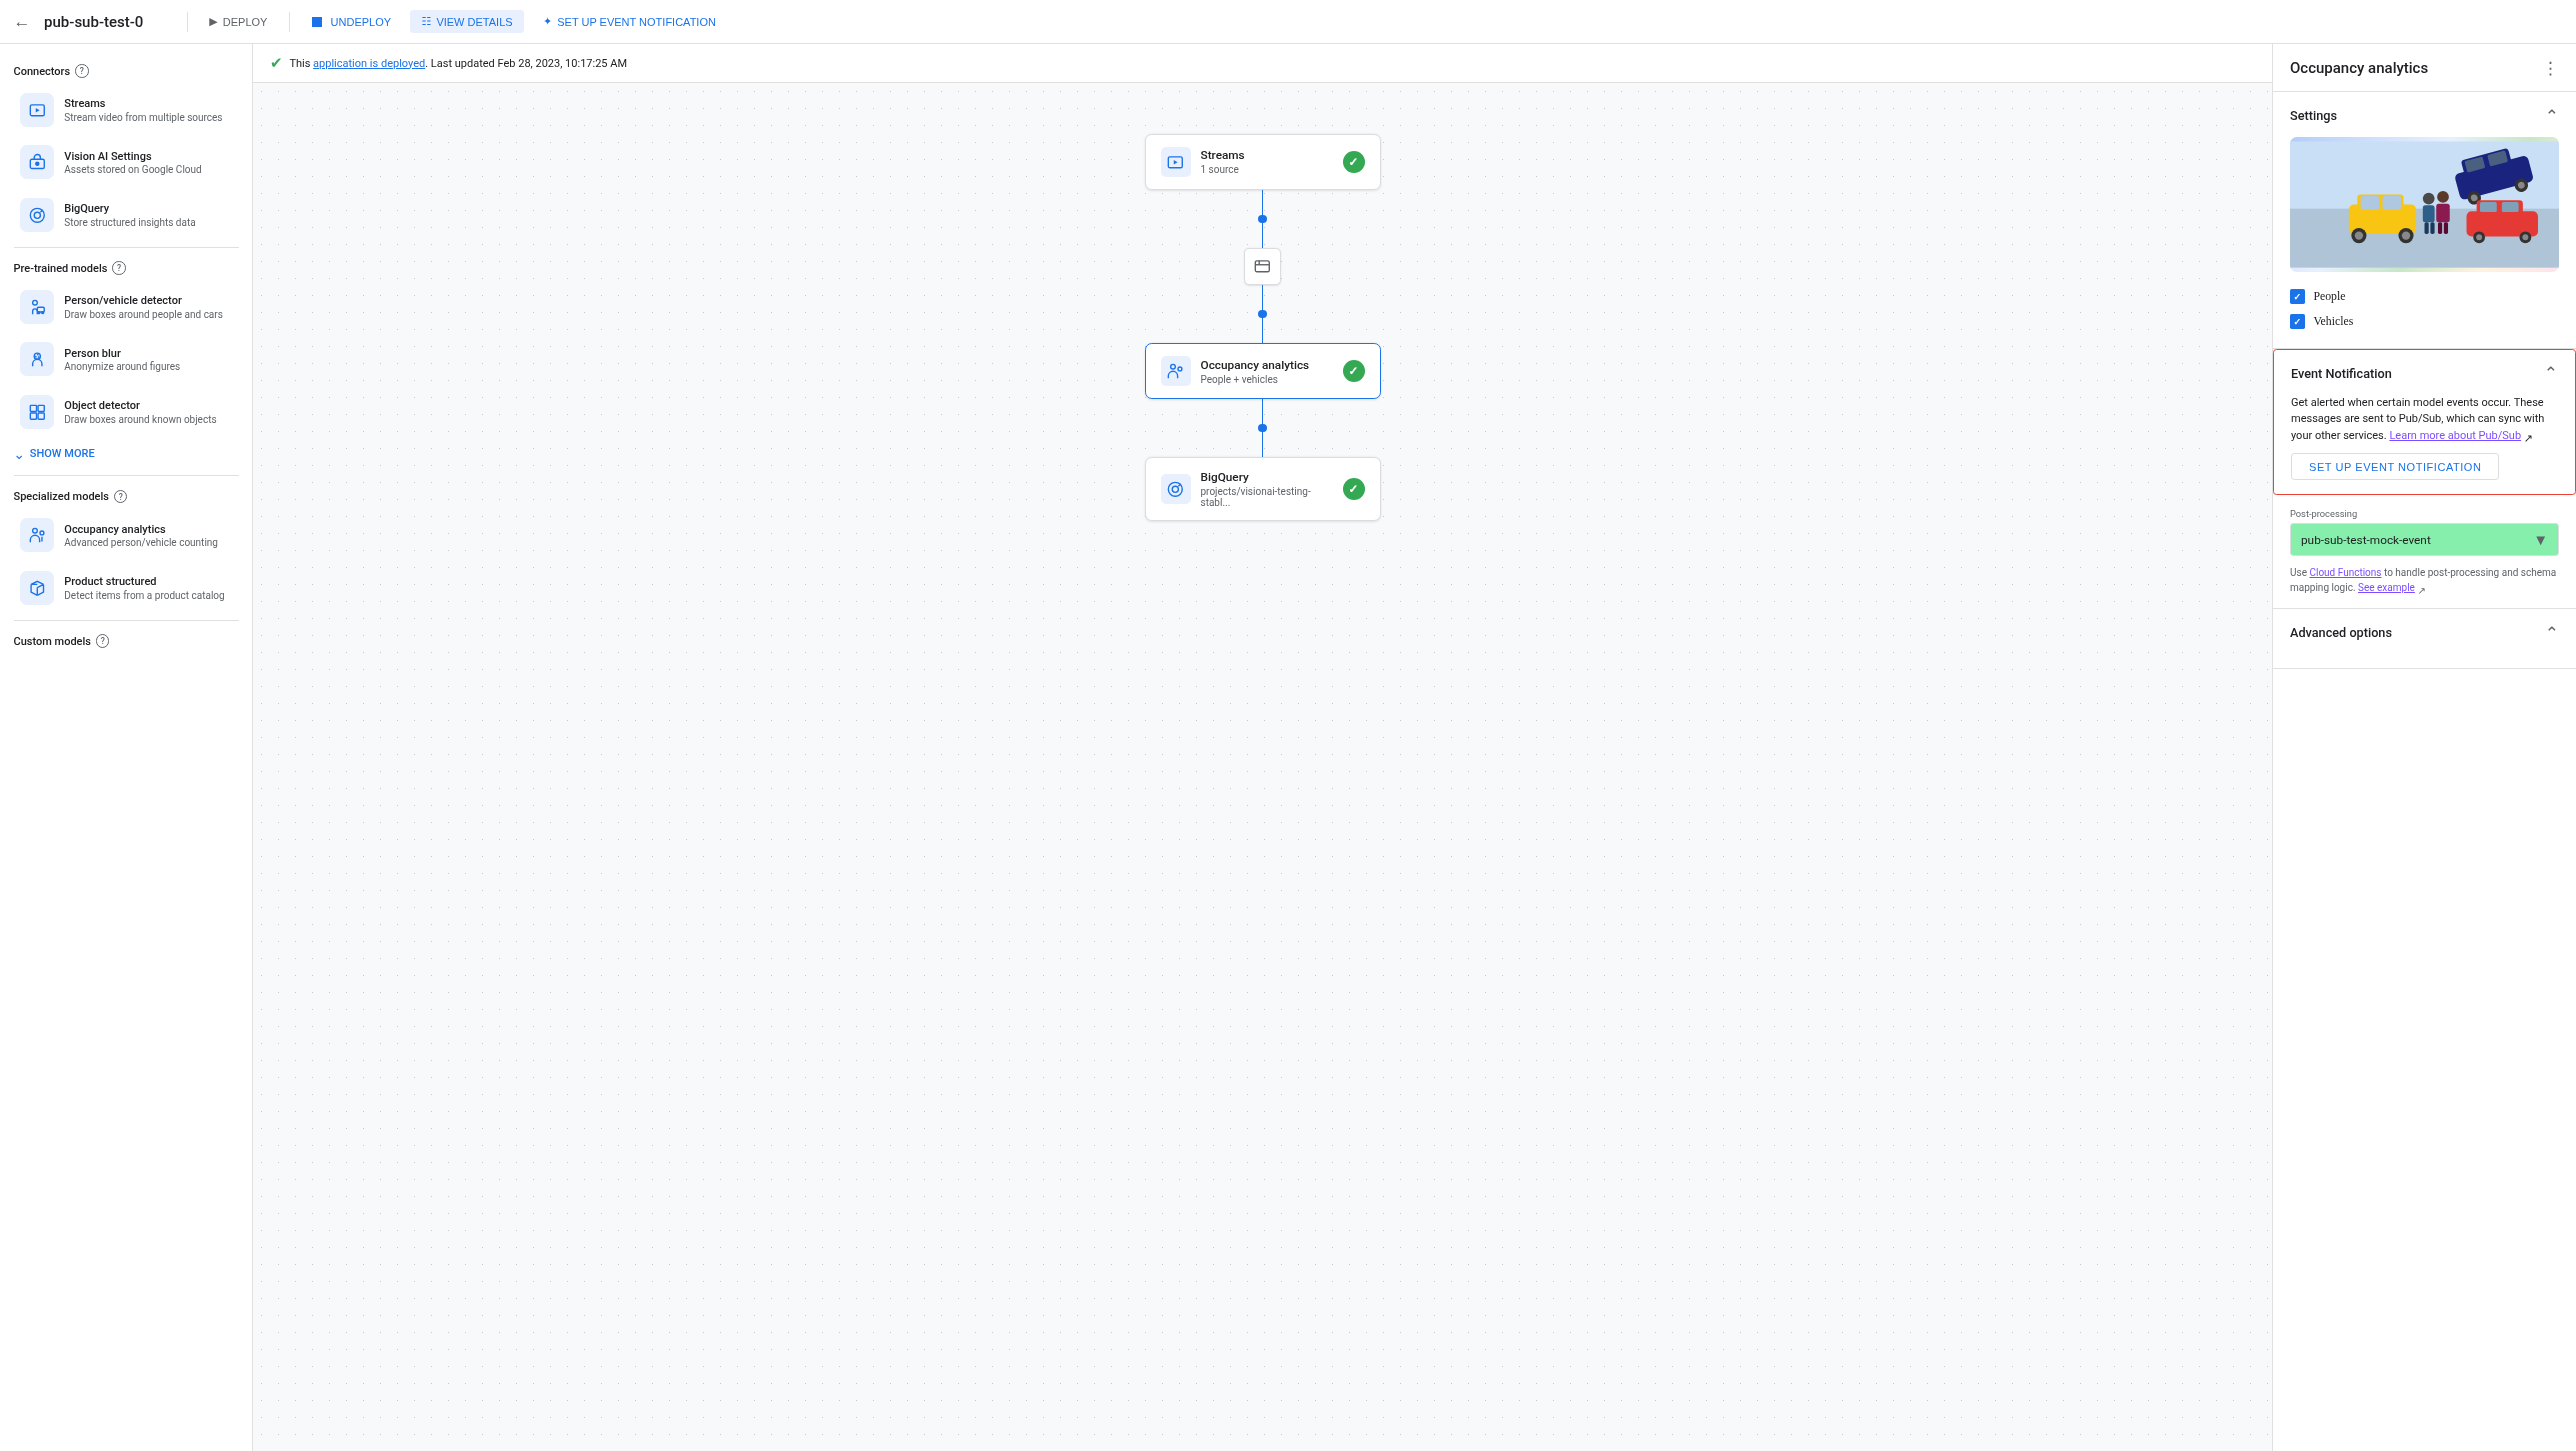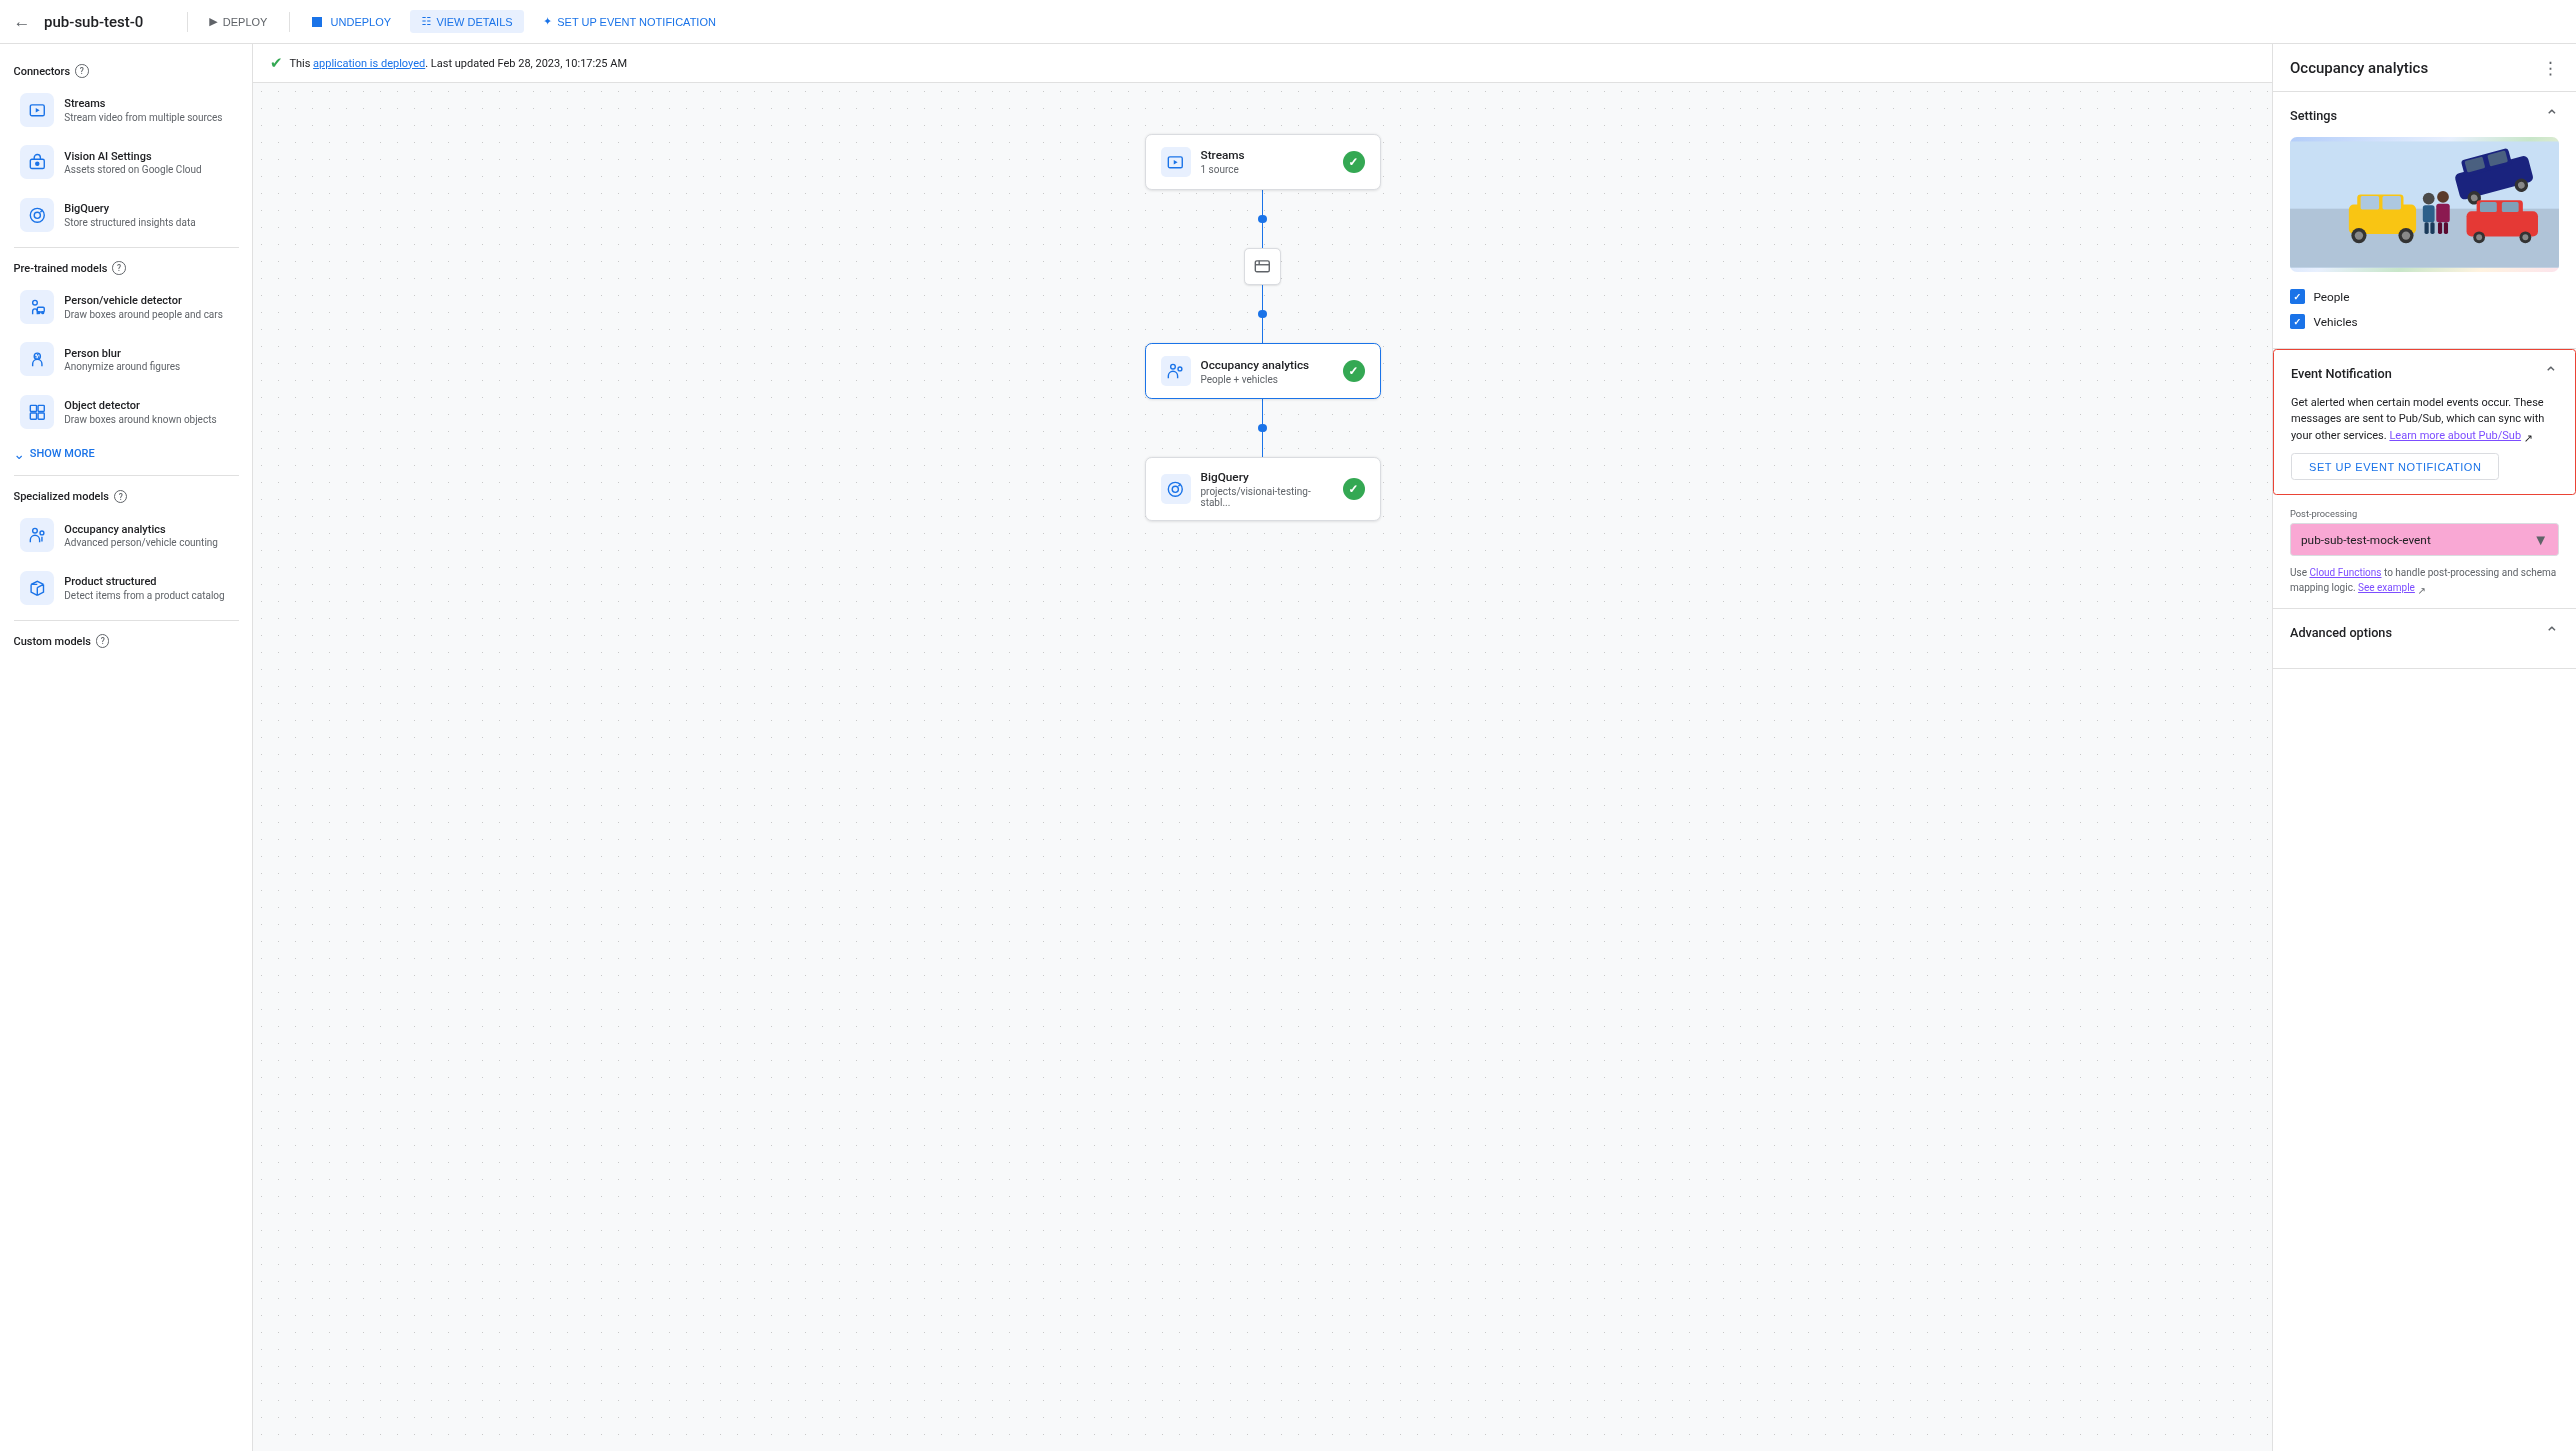--- a/index.html
+++ b/index.html
@@ -64,38 +64,38 @@
     .panel-section-header { display: flex; align-items: center; justify-content: space-between; margin-bottom: 11.8px; }
     .panel-section-title { font-size: 12.7px; font-weight: 500; color: #202124; }
     .panel-section-collapse { color: #5f6368; cursor: pointer; font-size: 17px; }
 
     
     .analytics-image { width: 100%; height: 135px; border-radius: 6.8px; background: linear-gradient(135deg, #b3cdf9 0%, #e8f0fe 40%, #c8e6c9 60%, #fff3e0 80%, #fce4ec 100%); display: flex; align-items: center; justify-content: center; overflow: hidden; margin-bottom: 11.8px; position: relative; }
 
     .panel-desc { font-size: 11px; color: #202124; line-height: 1.5; margin-bottom: 8.4px; }
     .panel-desc a { color: #1a73e8; }
 
-    .checkbox-row { display: flex; align-items: center; gap: 8.4px; padding: 5px 0; }
+    .checkbox-row { display: flex; align-items: center; gap: 8.4px; padding: 5px 0; font-family: Liberation Serif, serif; }
     .checkbox-box { width: 15px; height: 15px; border-radius: 1.7px; background: #1a73e8; display: flex; align-items: center; justify-content: center; flex-shrink: 0; }
     .checkbox-box::after { content: '✓'; color: #fff; font-size: 9.3px; font-weight: bold; }
     .checkbox-label { font-size: 11.8px; color: #202124; }
 
     
     .event-notification-section { margin: 0; border: 1.7px solid #ea4335; border-radius: 3.4px; }
     .event-notification-section .panel-section { border: none; }
 
     .event-desc { font-size: 11px; color: #202124; line-height: 1.5; margin-bottom: 8.4px; }
     .event-desc a { color: #7c4dff; }
 
     .setup-btn { border: 1.3px solid #dadce0; background: #fff; color: #1a73e8; font-size: 11px; font-weight: 500; padding: 6.8px 17px; border-radius: 3.4px; cursor: pointer; letter-spacing: 0.05em; }
 
     
     .post-processing-label { font-size: 9.3px; color: #5f6368; margin-bottom: 3.4px; }
     .select-row { display: flex; align-items: center; gap: 6.8px; margin-bottom: 8.4px; }
-    .select-box { flex: 1; border: 0.8px solid #dadce0; border-radius: 3.4px; padding: 6.8px 10px; font-size: 11.8px; color: #202124; background: #f9a8d4; display: flex; align-items: center; justify-content: space-between; cursor: pointer; }
+    .select-box { flex: 1; border: 0.8px solid #dadce0; border-radius: 3.4px; padding: 6.8px 10px; font-size: 11.8px; color: #202124; background: #86efac; display: flex; align-items: center; justify-content: space-between; cursor: pointer; }
     .select-arrow { color: #5f6368; font-size: 15px; }
     .post-note { font-size: 10px; color: #5f6368; line-height: 1.5; }
     .post-note a { color: #7c4dff; }
   </style>
 </head>
 <body>
 
 <div class="topbar">
   <span class="topbar-back">←</span>
   <span class="topbar-title">pub-sub-test-0</span>

